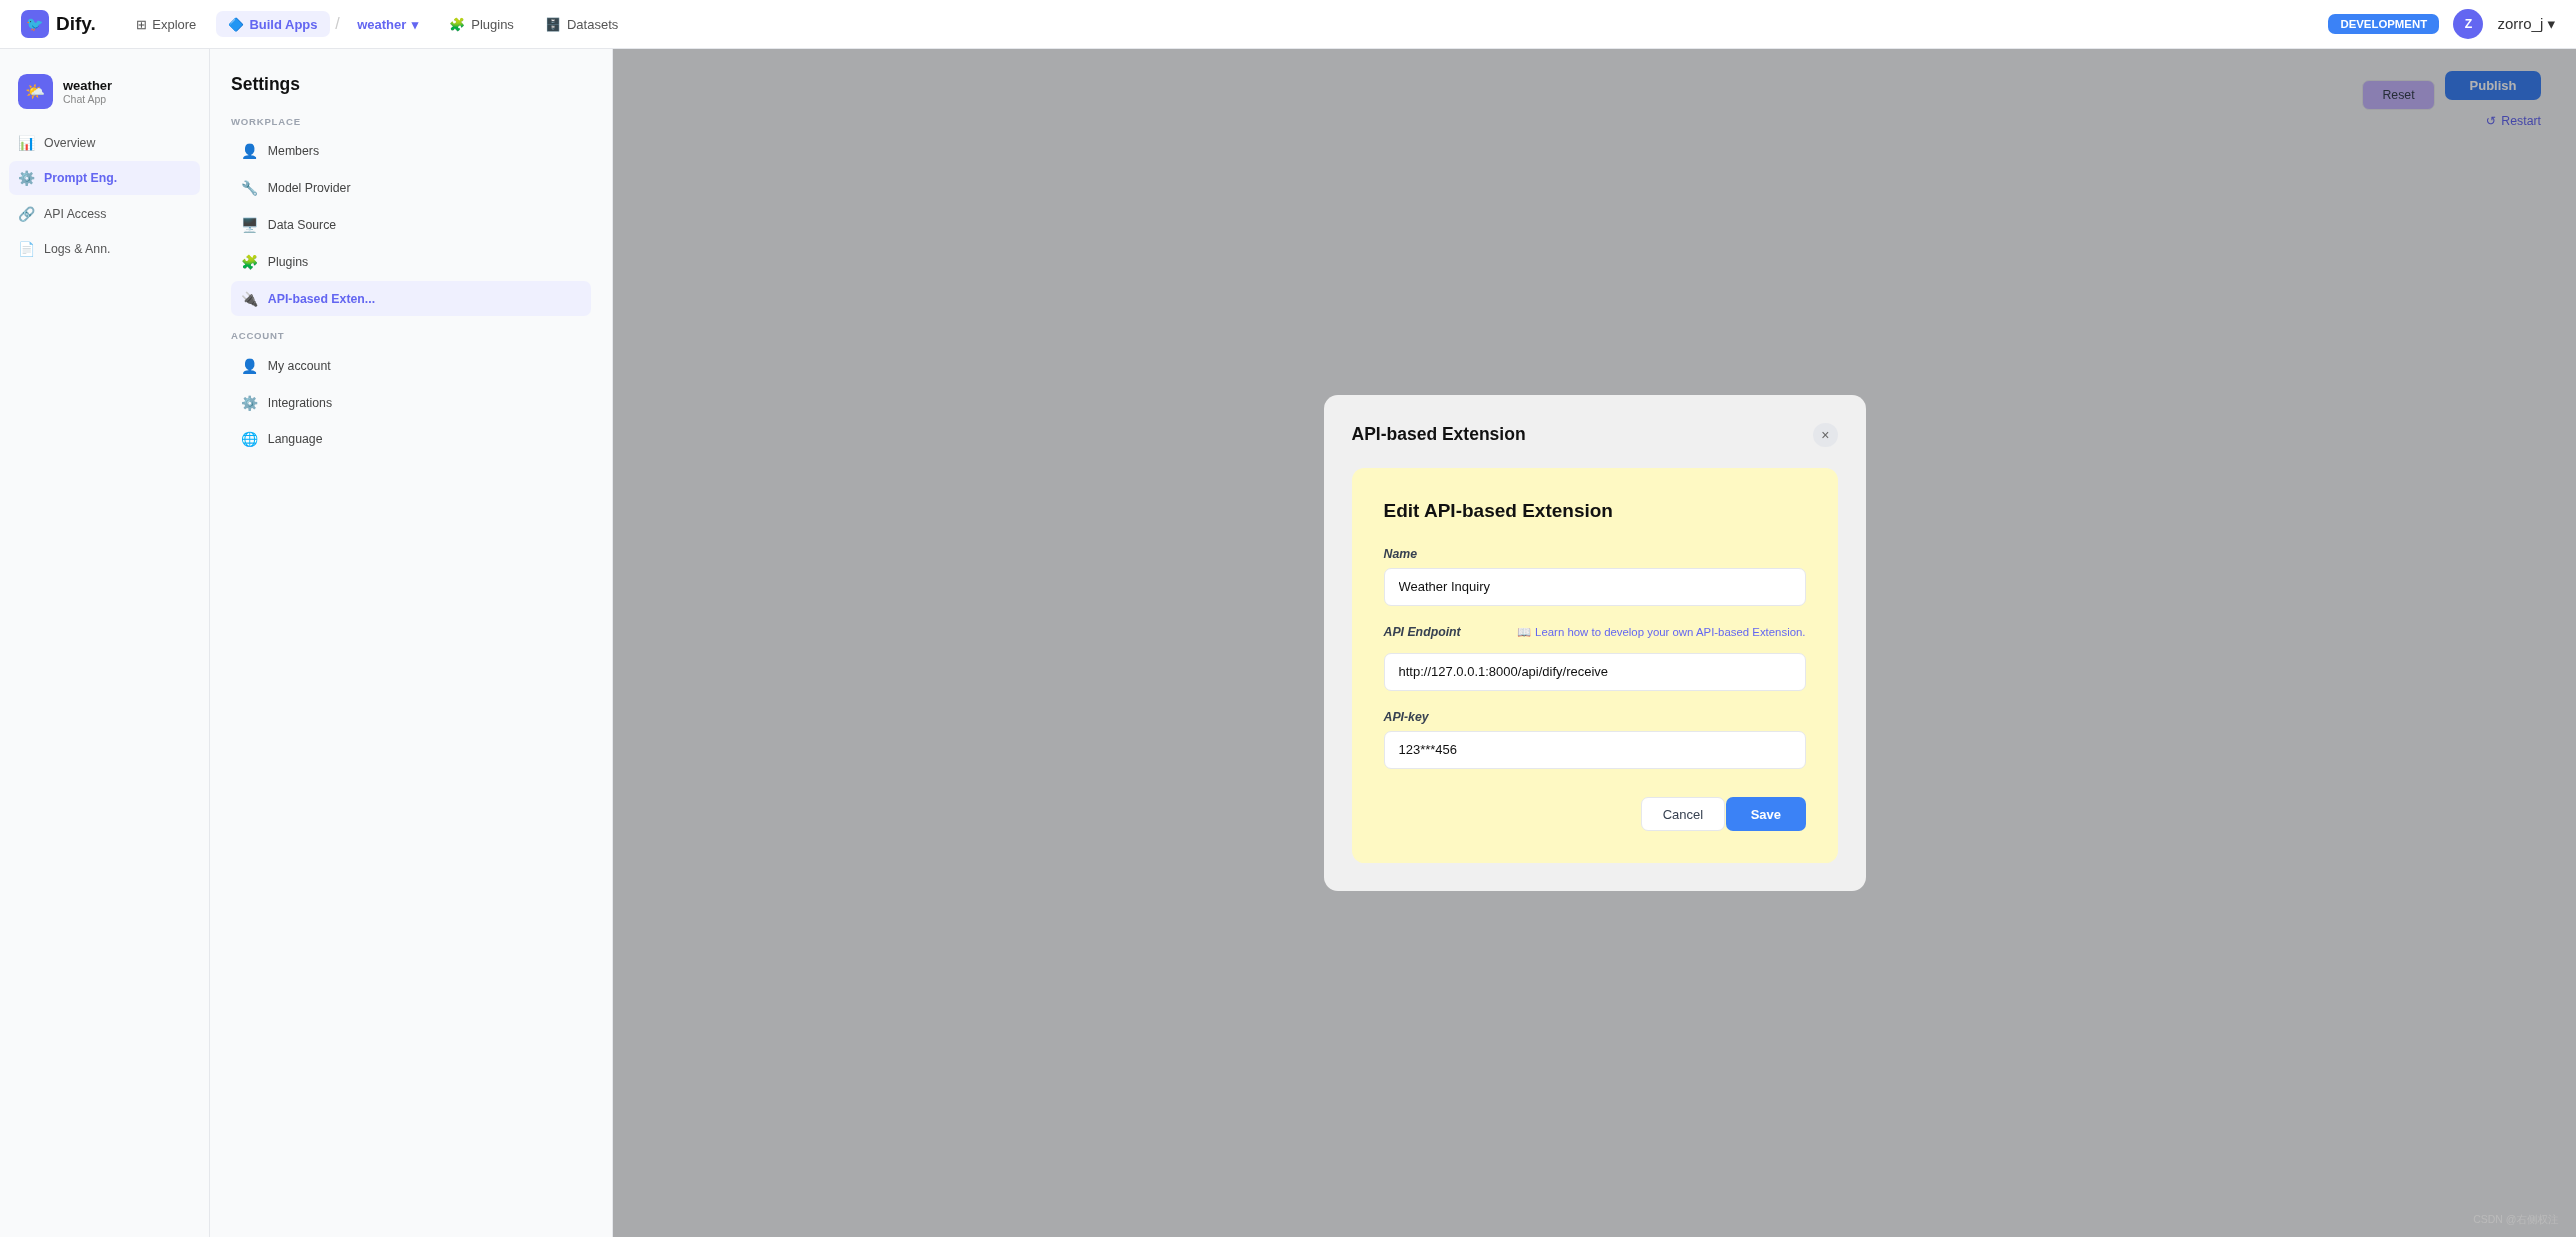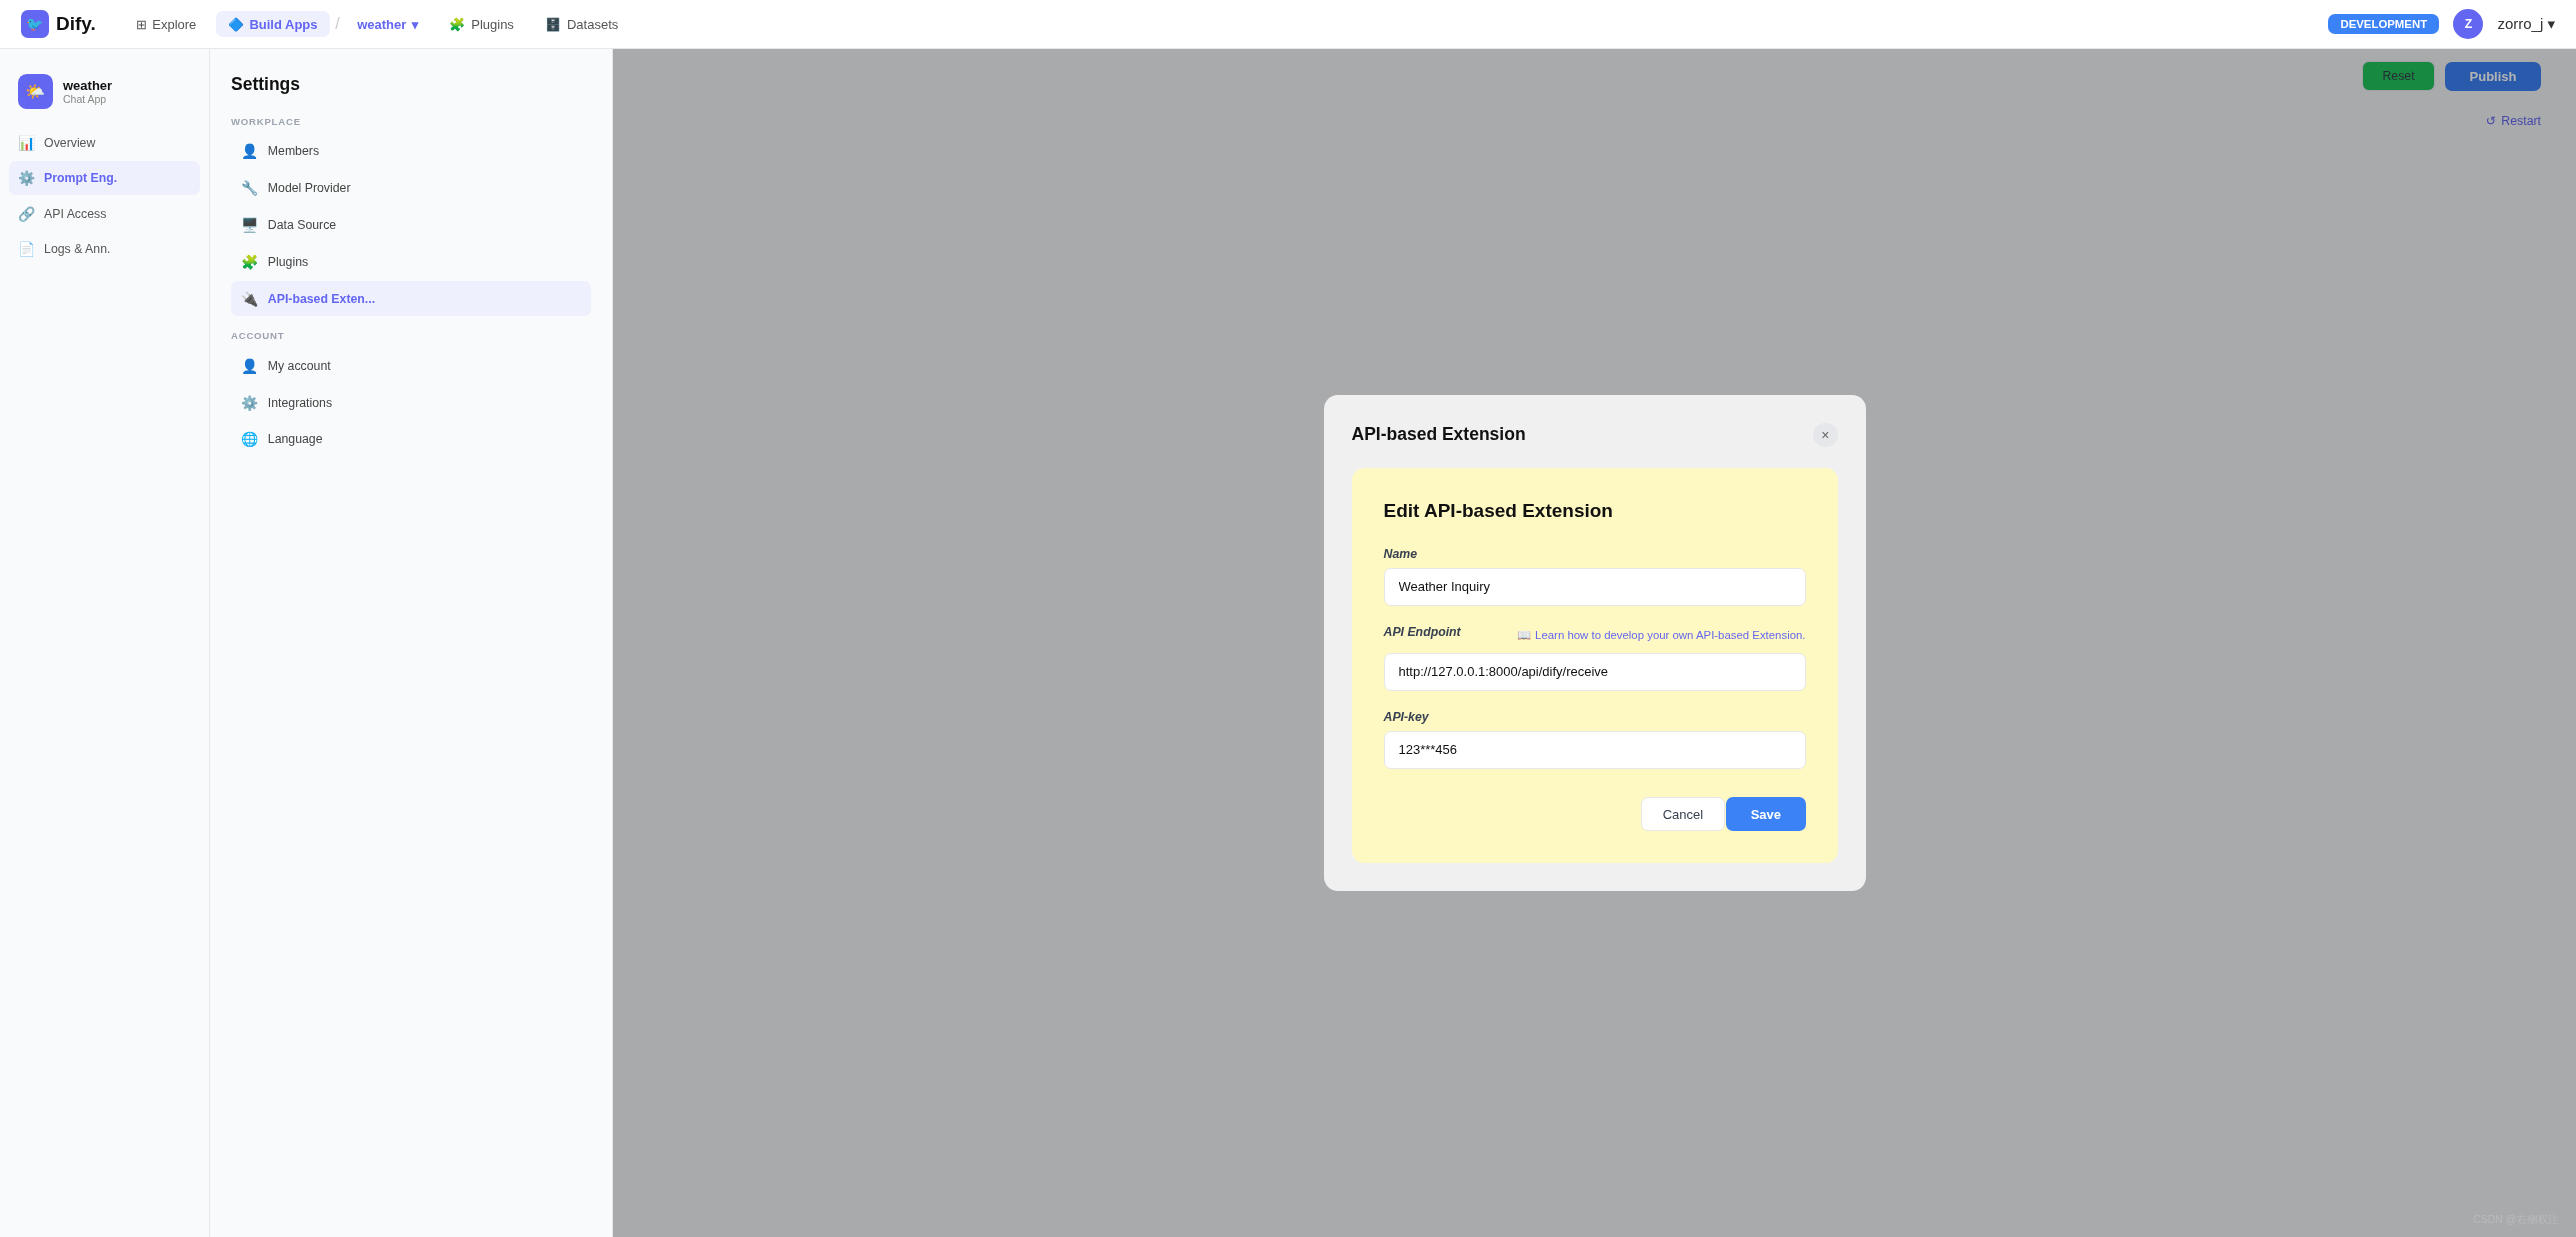--- a/index.html
+++ b/index.html
@@ -66,31 +66,31 @@
     .modal-title { font-size: 17.5px; font-weight: 700; color: #111; }
     .modal-close { width: 24.5px; height: 24.5px; border-radius: 50%; background: #e5e7eb; border: none; cursor: pointer; display: flex; align-items: center; justify-content: center; font-size: 14px; color: #666; }
     .modal-inner { background: #fef9c3; border-radius: 12.3px; padding: 32px; }
     .modal-inner-title { font-size: 19px; font-weight: 700; color: #111; margin-bottom: 24.5px; }
     .form-group { margin-bottom: 19px; }
     .form-label { font-size: 12.3px; font-weight: 600; color: #374151; margin-bottom: 7px; display: block; font-style: italic; }
     .form-input {
       width: 100%; padding: 10.5px 14px; border: 1.3px solid #e5e7eb; border-radius: 7px;
       font-size: 13px; color: #111; background: #fff; outline: none;
     }
-    .form-row { display: flex; align-items: center; justify-content: space-between; margin-bottom: 7px; }
+    .form-row { display: flex; align-items: flex-start; justify-content: space-between; margin-bottom: 7px; }
     .form-learn { font-size: 11.4px; color: #6366f1; cursor: pointer; display: flex; align-items: center; gap: 3.5px; }
     .modal-actions { display: flex; justify-content: flex-end; gap: 1px; margin-top: 28px; }
     .btn-cancel { padding: 8.8px 21px; border: 1.3px solid #e5e7eb; background: #fff; border-radius: 7px; font-size: 13px; color: #374151; cursor: pointer; }
     .btn-save { padding: 8.8px 24.5px; background: #3b82f6; color: #fff; border: none; border-radius: 7px; font-size: 13px; font-weight: 600; cursor: pointer; }
 
     
     .top-right-buttons {
       position: fixed; top: 61px; right: 35px; display: flex; align-items: center; gap: 10.5px; z-index: 110;
     }
-    .btn-reset { padding: 7px 19px; border: 1.3px solid #e5e7eb; background: #22c55e; border-radius: 7px; font-size: 12.3px; color: #374151; cursor: pointer; }
+    .btn-reset { padding: 7px 19px; border: 1.3px solid #e5e7eb; background: #c4b5fd; border-radius: 7px; font-size: 12.3px; color: #374151; cursor: pointer; margin-top: 19px; }
     .btn-publish { padding: 7px 24.5px; background: #3b82f6; color: #fff; border: none; border-radius: 7px; font-size: 13px; font-weight: 600; cursor: pointer; }
     .btn-restart { position: fixed; top: 114px; right: 35px; display: flex; align-items: center; gap: 5.3px; color: #6366f1; font-size: 12.3px; cursor: pointer; z-index: 110; }
 
     
     .watermark { position: fixed; bottom: 10.5px; right: 17.5px; font-size: 10.5px; color: #bbb; z-index: 300; }
   </style>
 </head>
 <body>
 
 <nav class="navbar">

